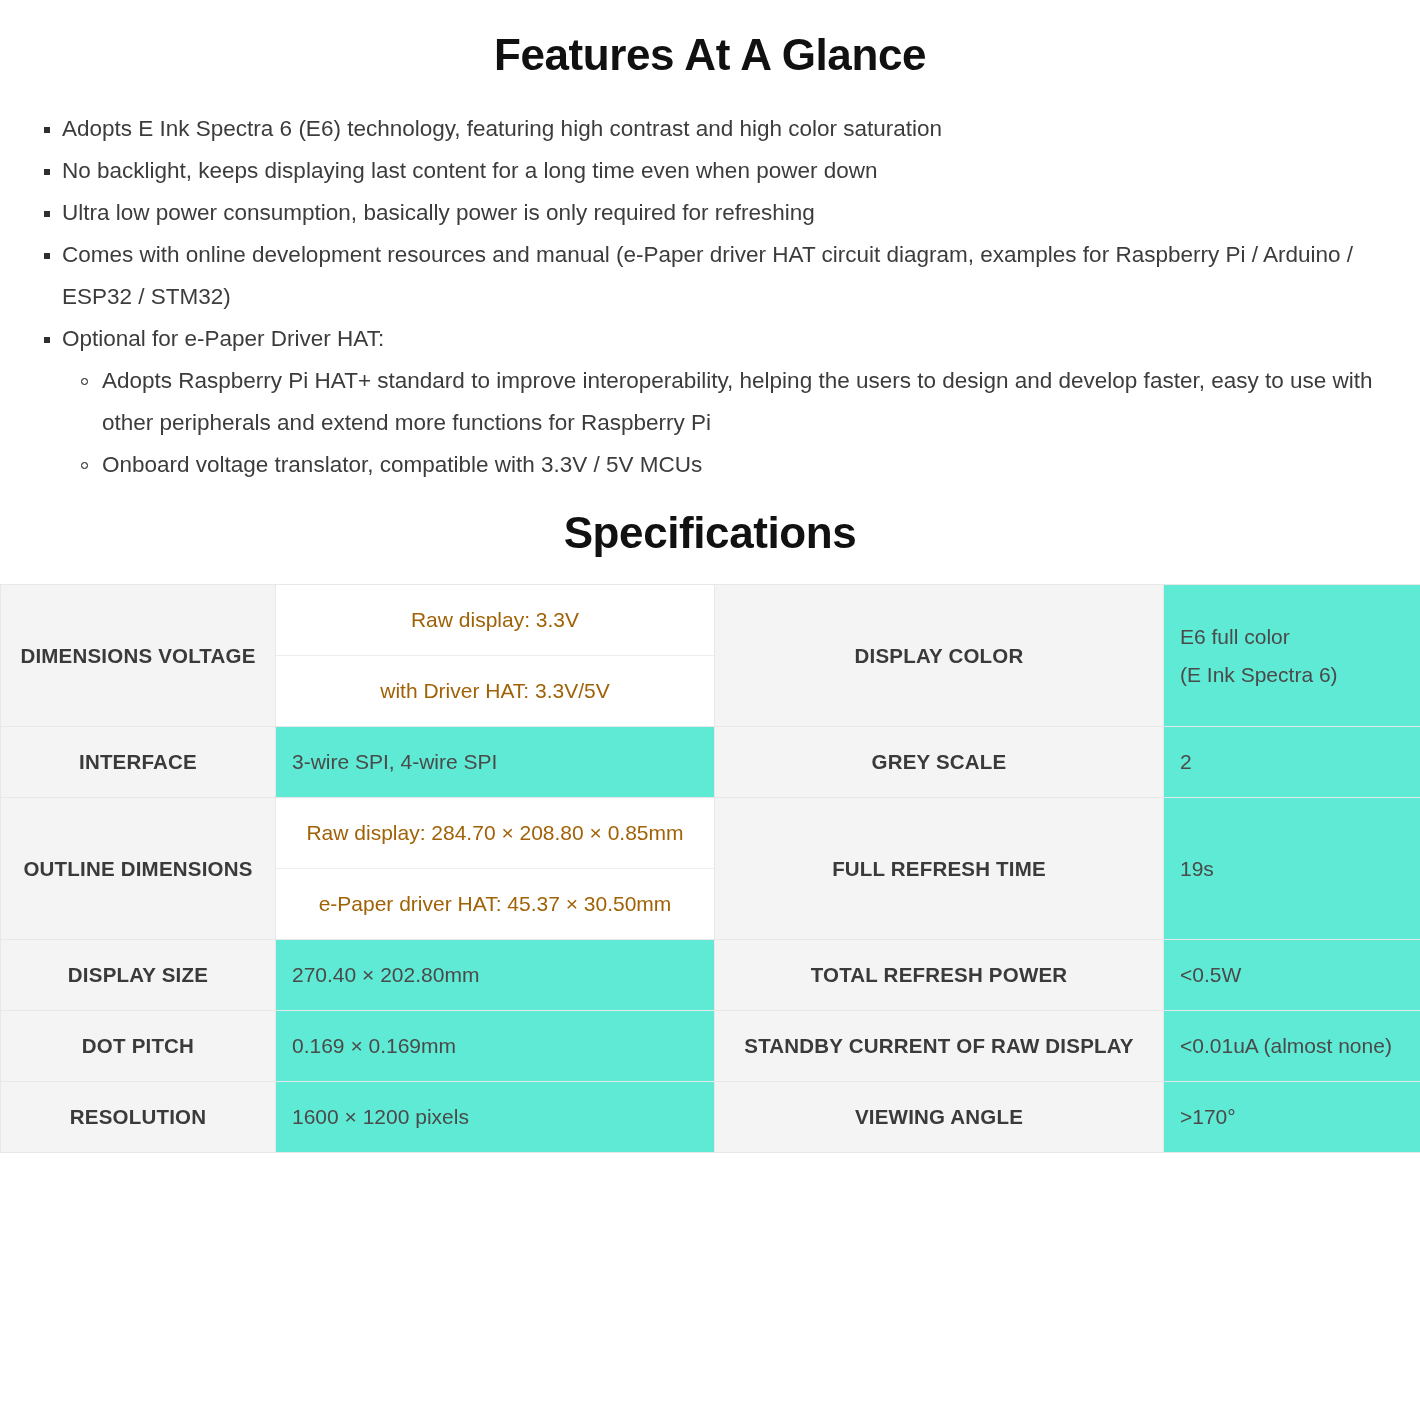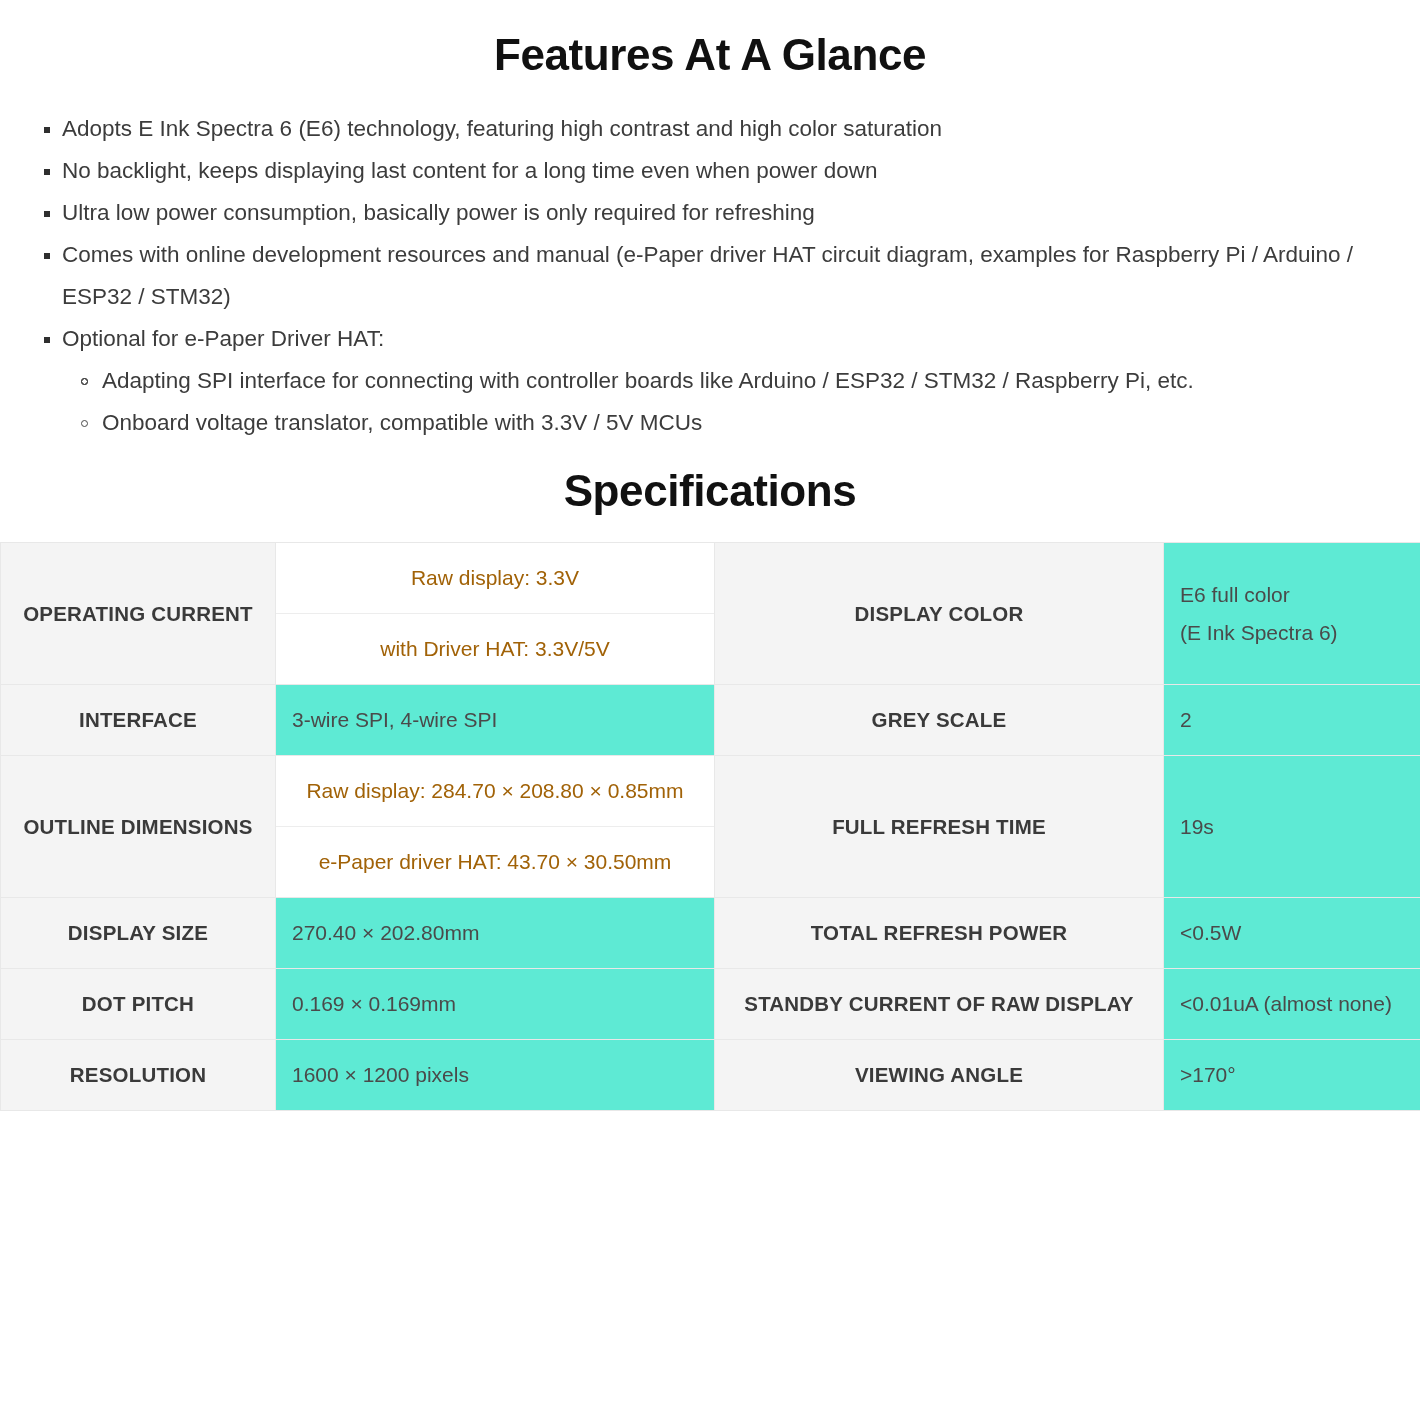--- a/index.html
+++ b/index.html
@@ -186,24 +186,24 @@
       <li>
         <span class="bullet-sq"></span>
         <span class="txt">Optional for e-Paper Driver HAT:</span>
 
         <ul class="lvl2">
           <li>
             <span class="bullet-ci"></span>
           </li>
           <li>
             <span class="bullet-ci"></span>
-          </li>
-          <li>
-            <span class="bullet-ci"></span>
-            <span class="txt">Adapting SPI interface for connecting with controller boards like Arduino / ESP32 / STM32 / Raspberry Pi, etc.</span>
+            <span class="txt">Adopts Raspberry Pi HAT+ standard to improve interoperability, helping the users to design and develop faster, easy to use with other peripherals and extend more functions for Raspberry Pi</span>
+          </li>
+          <li>
+            <span class="bullet-ci"></span>
           </li>
           <li>
             <span class="bullet-ci"></span>
             <span class="txt">Onboard voltage translator, compatible with 3.3V / 5V MCUs</span>
           </li>
         </ul>
       </li>
 
     </ul>
   </div>
@@ -213,21 +213,21 @@
   <table class="spec-table">
     <colgroup>
       <col class="c1">
         <col class="c2">
         <col class="c3">
         <col class="c4">
     </colgroup>
     <tbody>
 
       <tr>
-        <td class="label">OPERATING CURRENT</td>
+        <td class="label">DIMENSIONS VOLTAGE</td>
         <td class="nested">
           <table class="inner">
             <tbody>
               <tr>
                   <td>Raw display: 3.3V</td>
                 </tr>
               <tr>
                   <td>with Driver HAT: 3.3V/5V</td>
                 </tr>
             </tbody>
@@ -249,21 +249,21 @@
 
       <tr>
         <td class="label">OUTLINE DIMENSIONS</td>
         <td class="nested">
           <table class="inner">
             <tbody>
               <tr>
                   <td>Raw display: 284.70 × 208.80 × 0.85mm</td>
                 </tr>
               <tr>
-                  <td>e-Paper driver HAT: 43.70 × 30.50mm</td>
+                  <td>e-Paper driver HAT: 45.37 × 30.50mm</td>
                 </tr>
             </tbody>
           </table>
         </td>
         <td class="label">FULL REFRESH TIME</td>
         <td class="value">19s</td>
       </tr>
 
       <tr>
         <td class="label">DISPLAY SIZE</td>

